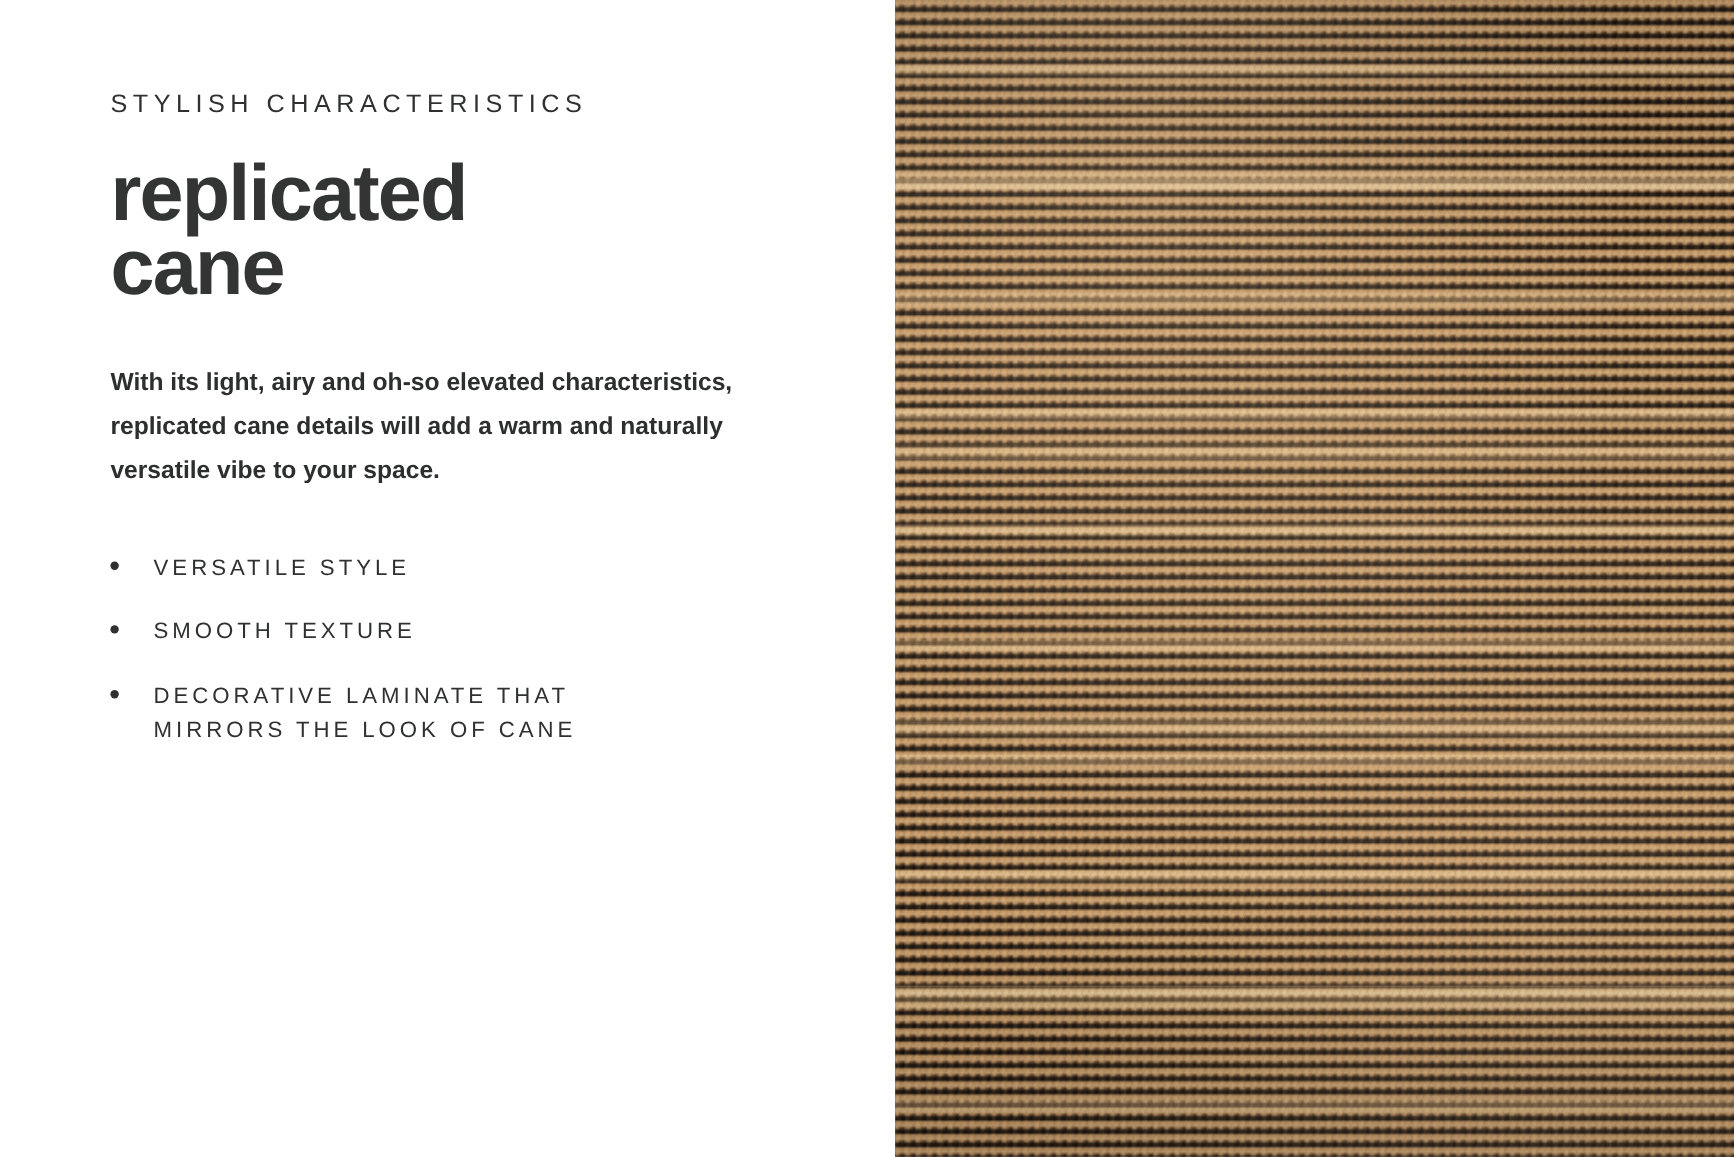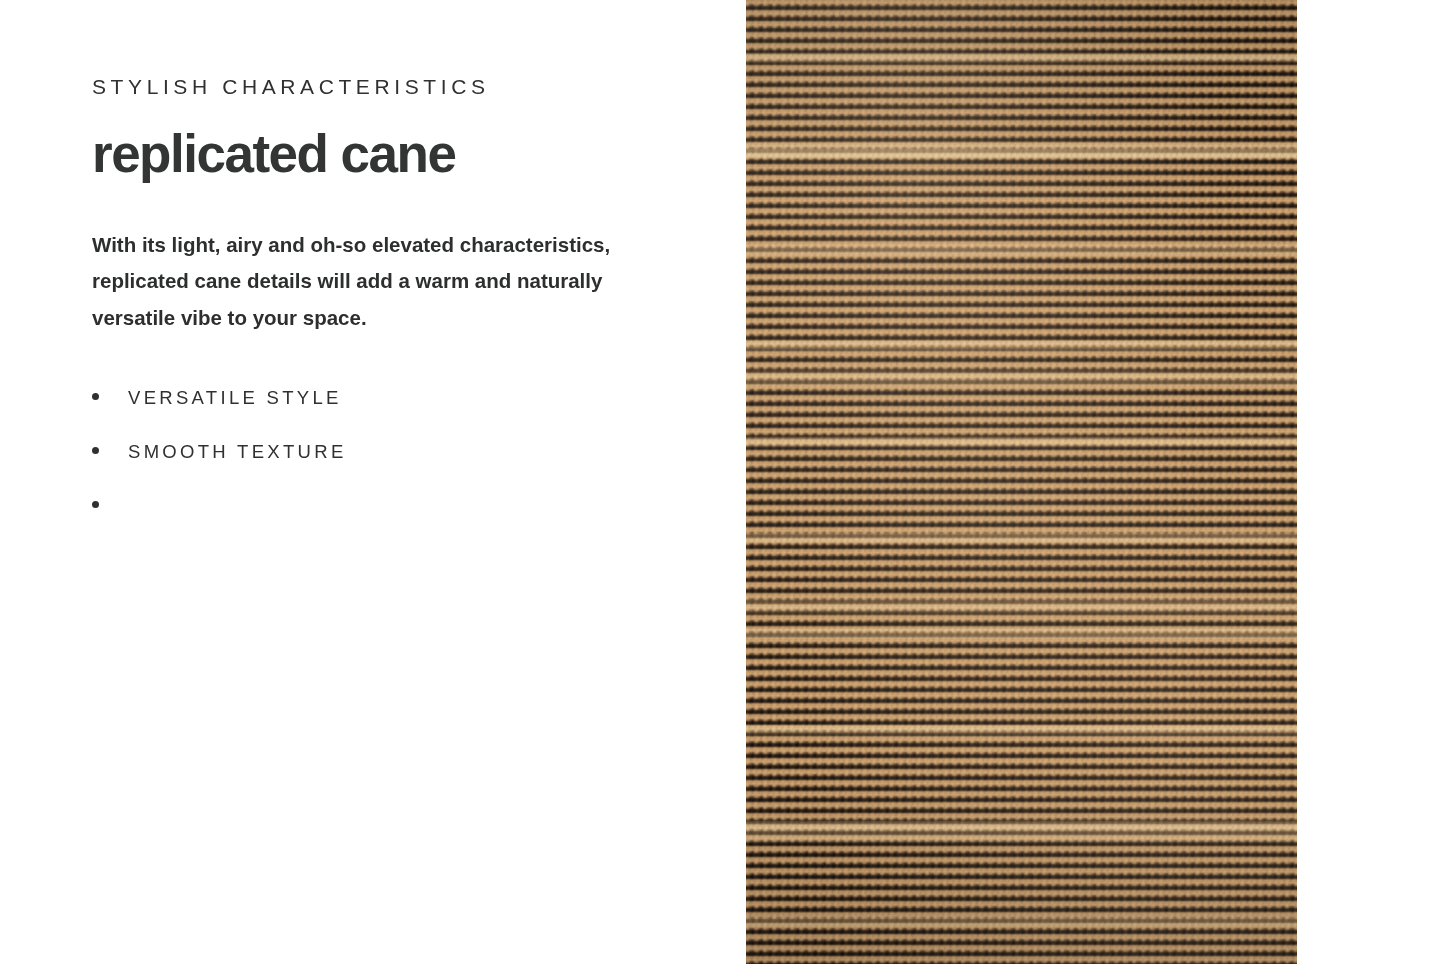--- a/index.html
+++ b/index.html
@@ -5,21 +5,21 @@
   * { box-sizing: border-box; margin: 0; padding: 0; }
   html, body {
     width: 1445px;
     height: 964px;
     overflow: hidden;
     background: #ffffff;
     font-family: "Liberation Sans", sans-serif;
   }
   .page {
     position: relative;
-    width: 1297px;
+    width: 1445px;
     height: 964px;
     display: flex;
     background: #ffffff;
   }
 
   
   .left-pane {
     width: 746px;
     height: 964px;
     background: #ffffff;
@@ -35,21 +35,21 @@
   .eyebrow {
     font-size: 21px;
     letter-spacing: 4.6px;
     color: #2f3130;
     font-weight: 400;
     line-height: 1.2;
     white-space: nowrap;
   }
   .headline {
     margin-top: 30px;
-    font-size: 53px;
+    font-size: 66px;
     line-height: 0.94;
     font-weight: 700;
     color: #333534;
     letter-spacing: -1.5px;
     max-width: 430px;
   }
   .body-copy {
     margin-top: 48px;
     font-size: 20.5px;
     line-height: 1.78;
@@ -184,20 +184,21 @@
         <li>
           <span class="bullet"></span>
           <span>VERSATILE STYLE</span>
         </li>
         <li>
           <span class="bullet"></span>
           <span>SMOOTH TEXTURE</span>
         </li>
         <li>
           <span class="bullet"></span>
+          <span>DECORATIVE LAMINATE THAT MIRRORS THE LOOK OF CANE</span>
         </li>
       </ul>
 
     </div>
   </div>
 
   <div class="right-pane">
     <div class="weave"></div>
     <div class="weave-slub"></div>
     <div class="weave-slub2"></div>

